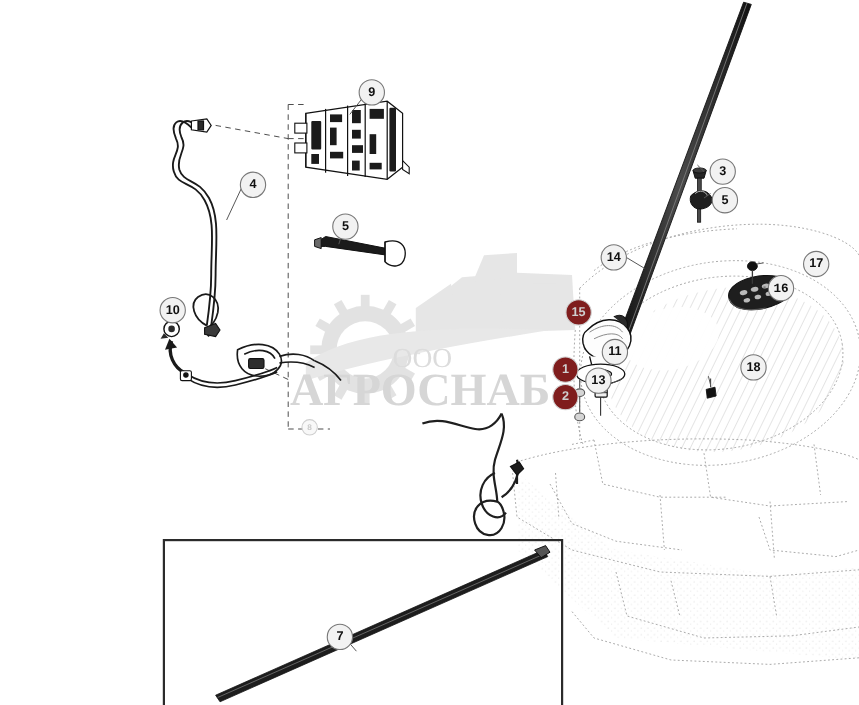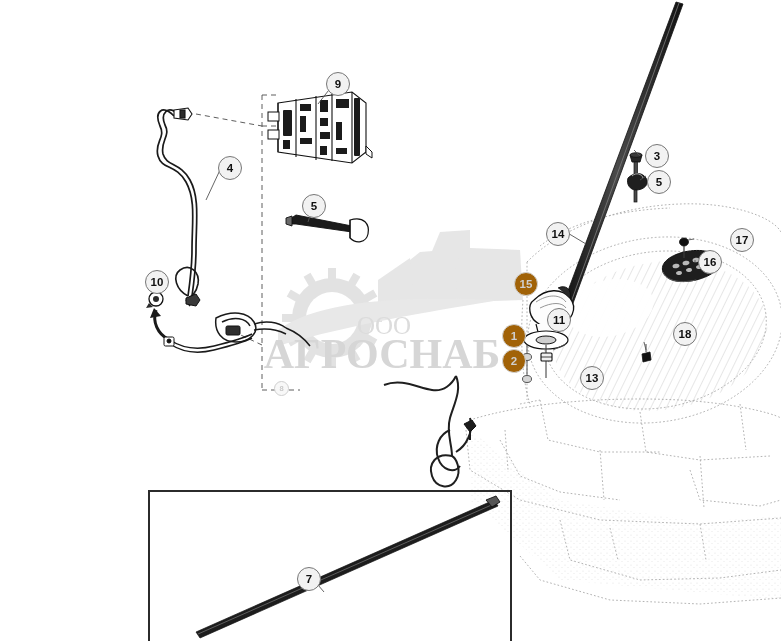--- a/index.html
+++ b/index.html
@@ -4,21 +4,21 @@
 <style>
   html,body{margin:0;padding:0;background:#fff;}
   body{font-family:"Liberation Sans",sans-serif;}
   #page{position:relative;width:781px;height:641px;background:#ffffff;overflow:hidden;}
   #art{position:absolute;left:0;top:0;width:781px;height:641px;}
   .cal{position:absolute;width:22px;height:22px;border-radius:50%;
        border:1.1px solid #777;background:#f2f2f2;
        display:flex;align-items:center;justify-content:center;
        font-size:11.5px;font-weight:bold;color:#111;
        font-family:"Liberation Sans",sans-serif;z-index:30;}
-  .cal.faded{border-color:#d2d2d2;background:#a16207;color:#cfcfcf;z-index:5;}
+  .cal.faded{border-color:#d2d2d2;background:#7f1d1d;color:#cfcfcf;z-index:5;}
   .cal.small{width:13px;height:13px;font-size:7.5px;border-color:#cfcfcf;
              background:#f8f8f8;color:#c9c9c9;font-weight:bold;}
   #inset{position:absolute;left:148px;top:490px;width:360px;height:151px;
          border:2px solid #2b2b2b;background:transparent;z-index:20;}
 </style>
 </head>
 <body>
 
 <div id="page">
 
@@ -314,20 +314,20 @@
   <div class="cal faded" style="left:502px;top:349px;">2</div>
   <div class="cal" style="left:645px;top:144px;">3</div>
   <div class="cal" style="left:218px;top:156px;">4</div>
   <div class="cal" style="left:302px;top:194px;">5</div>
   <div class="cal" style="left:297px;top:567px;">7</div>
   <div class="cal small" style="left:274px;top:381px;">8</div>
   <div class="cal" style="left:326px;top:72px;">9</div>
   <div class="cal" style="left:145px;top:270px;">10</div>
   <div class="cal" style="left:547px;top:308px;">11</div>
   <div class="cal" style="left:647px;top:170px;">5</div>
-  <div class="cal" style="left:580px;top:334px;margin-top:32px;">13</div>
+  <div class="cal" style="left:532px;top:334px;">13</div>
   <div class="cal" style="left:546px;top:222px;text-align:right;">14</div>
   <div class="cal faded" style="left:514px;top:272px;">15</div>
-  <div class="cal" style="left:698px;top:250px;">16</div>
+  <div class="cal" style="left:698px;top:250px;font-family:Liberation Mono, monospace;">16</div>
   <div class="cal" style="left:694px;top:228px;margin-left:36px;">17</div>
   <div class="cal" style="left:673px;top:322px;">18</div>
 
 </div>
 
 </body></html>

